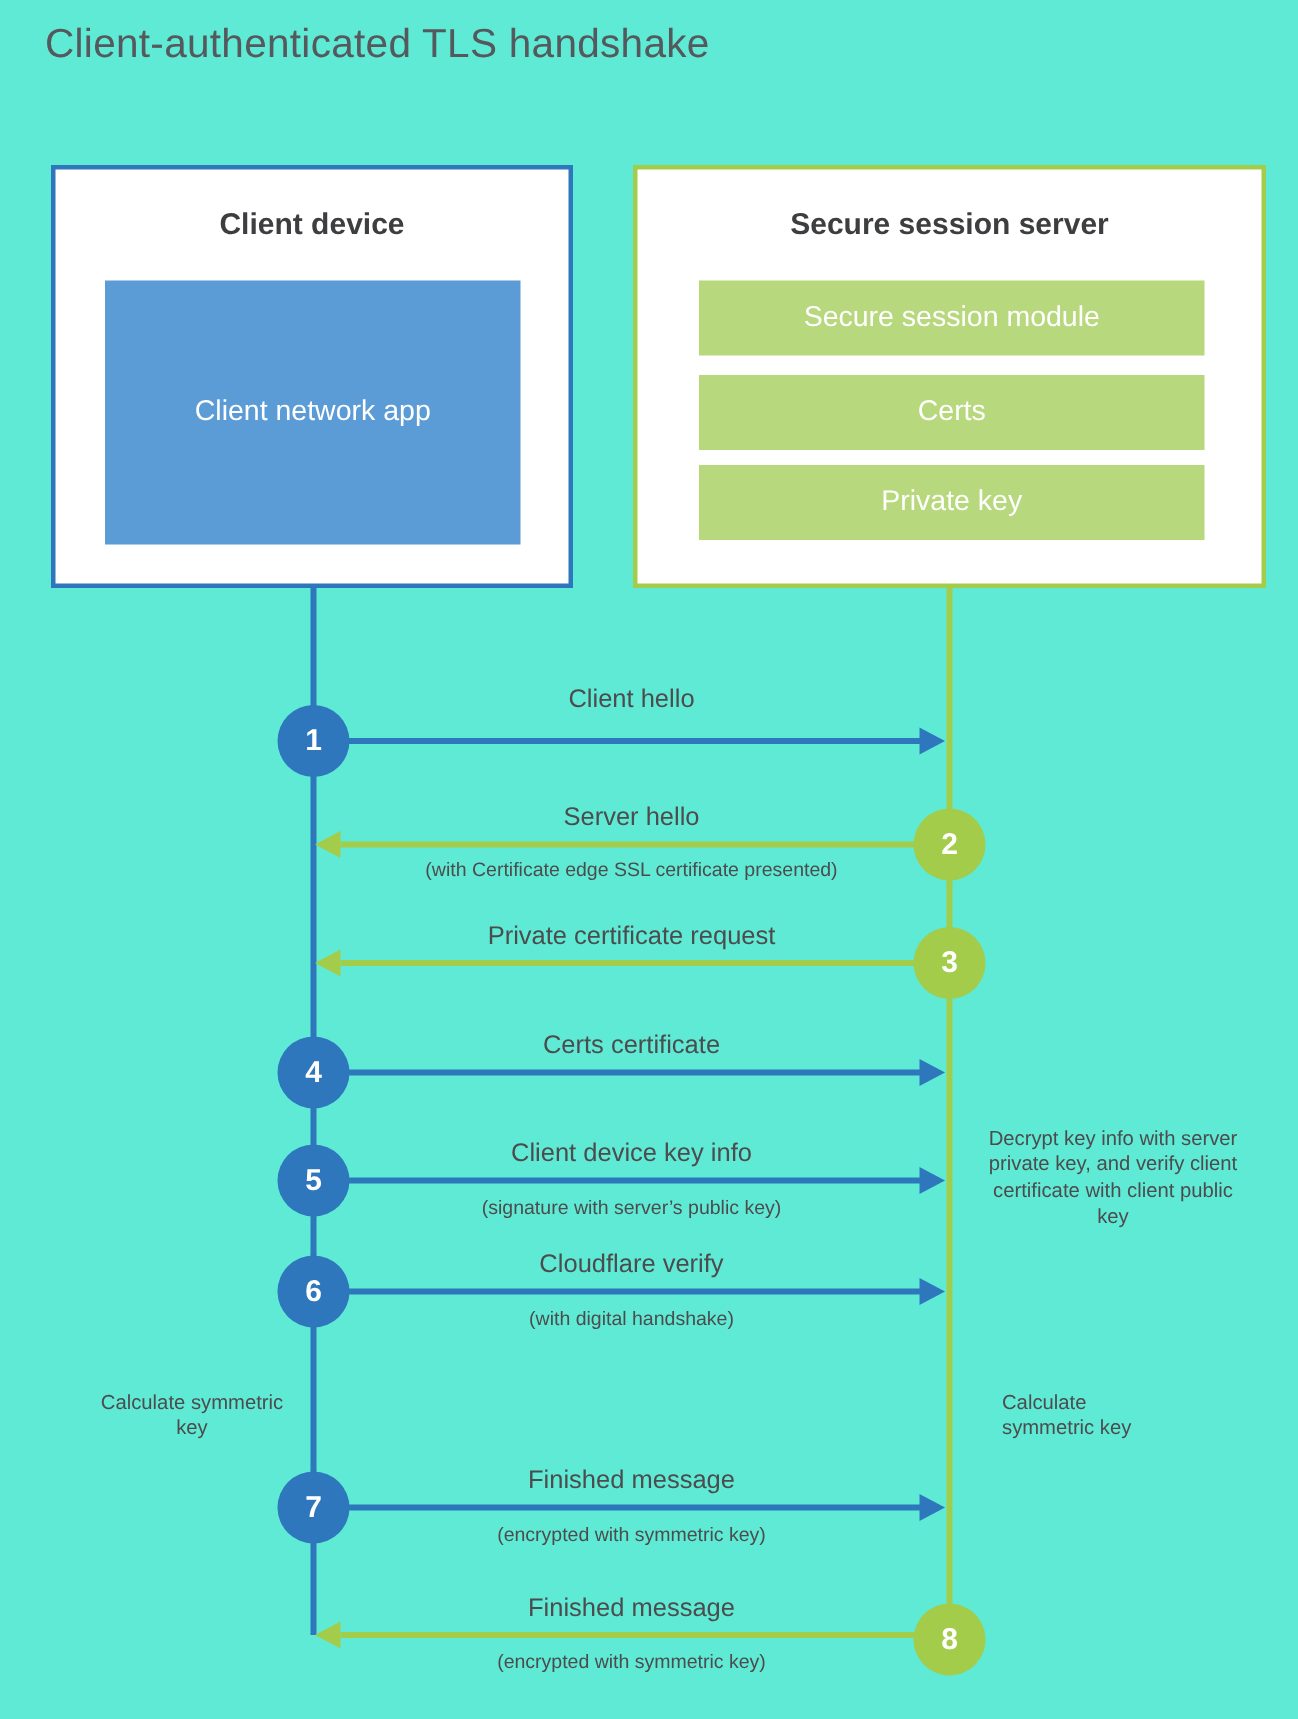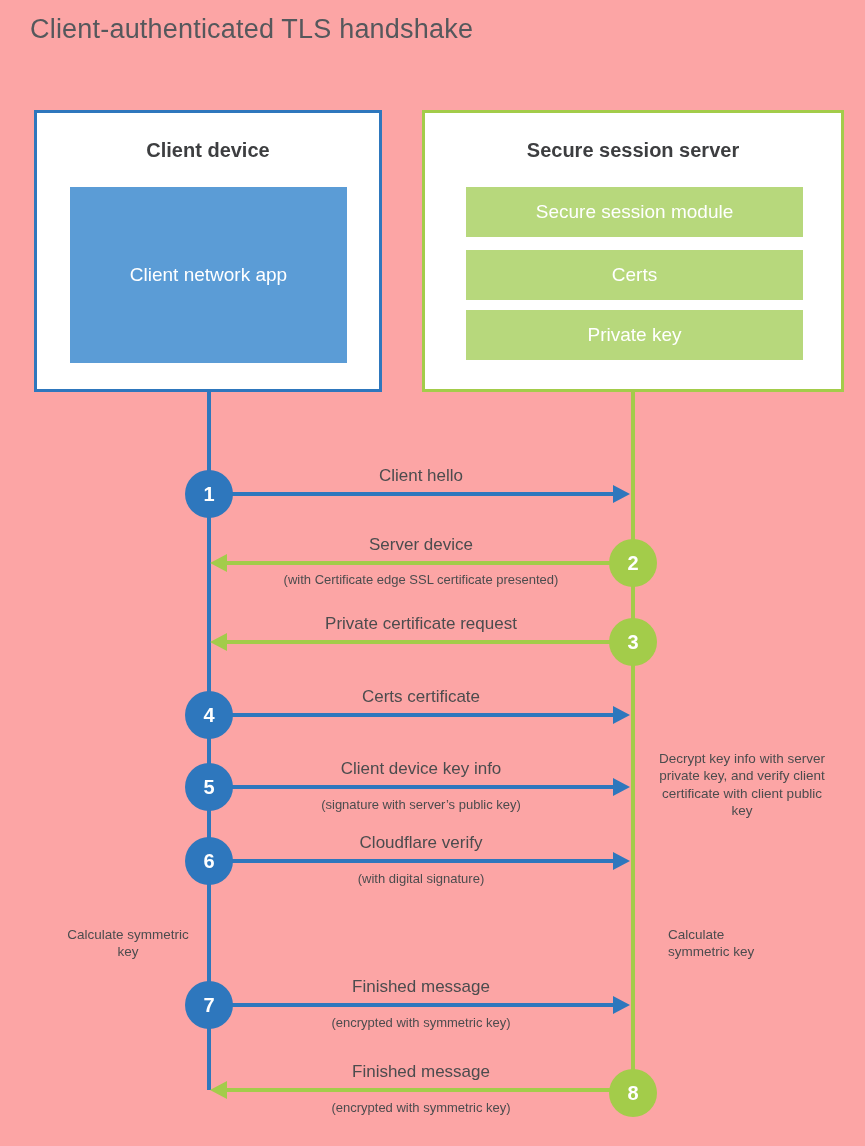--- a/index.html
+++ b/index.html
@@ -1,19 +1,19 @@
 <!DOCTYPE html>
 <html><head>
 <meta charset="utf-8">
 <style>
   html,body{margin:0;padding:0;background:#ffffff;}
   .canvas{
     position:relative;
     width:865px;height:1146px;
-    background:#fca5a5;
+    background:#5eead4;
     font-family:"Liberation Sans","DejaVu Sans",sans-serif;
     overflow:hidden;
   }
   .title{
     position:absolute;left:30px;top:14px;width:700px;
     font-size:27px;font-weight:300;color:#55585c;letter-spacing:0.2px;
   }
   
   .box{position:absolute;top:110px;height:282px;background:#ffffff;box-sizing:border-box;}
   .client-box{left:34px;width:348px;border:3px solid #2e77bd;}
@@ -85,28 +85,28 @@
     <div class="box-title">Client device</div>
     <div class="client-app">
       <div class="wrap">Client network app</div>
     </div>
   </div>
 
   <div class="lifeline blue"></div>
   <div class="lifeline green"></div>
 
   <div>
-    <div class="msg-label" style="top:466px">Client hello</div>
+    <div class="msg-label" style="top:456px">Client hello</div>
     <div class="arrow-line blue" style="top:492px"></div>
     <div class="arrow-head right" style="top:485px"></div>
     <div class="step-circle blue" style="top:470px">1</div>
   </div>
 
   <div>
-    <div class="msg-label" style="top:535px">Server device</div>
+    <div class="msg-label" style="top:535px">Server hello</div>
     <div class="arrow-line green" style="top:561px"></div>
     <div class="arrow-head left" style="top:554px"></div>
     <div class="msg-sub" style="top:572px">(with Certificate edge SSL certificate presented)</div>
     <div class="step-circle green" style="top:539px">2</div>
   </div>
 
   <div>
     <div class="msg-label" style="top:614px">Private certificate request</div>
     <div class="arrow-line green" style="top:640px"></div>
     <div class="arrow-head left" style="top:633px"></div>
@@ -125,21 +125,21 @@
     <div class="arrow-line blue" style="top:785px"></div>
     <div class="arrow-head right" style="top:778px"></div>
     <div class="msg-sub" style="top:797px">(signature with server’s public key)</div>
     <div class="step-circle blue" style="top:763px">5</div>
   </div>
 
   <div>
     <div class="msg-label" style="top:833px">Cloudflare verify</div>
     <div class="arrow-line blue" style="top:859px"></div>
     <div class="arrow-head right" style="top:852px"></div>
-    <div class="msg-sub" style="top:871px">(with digital signature)</div>
+    <div class="msg-sub" style="top:871px">(with digital handshake)</div>
     <div class="step-circle blue" style="top:837px">6</div>
   </div>
 
   <div class="side-note calc-left">Calculate symmetric key</div>
   <div class="side-note calc-right">Calculate symmetric key</div>
   <div class="side-note decrypt-note">Decrypt key info with server private key, and verify client certificate with client public key</div>
 
   <div>
     <div class="msg-label" style="top:977px">Finished message</div>
     <div class="arrow-line blue" style="top:1003px"></div>

